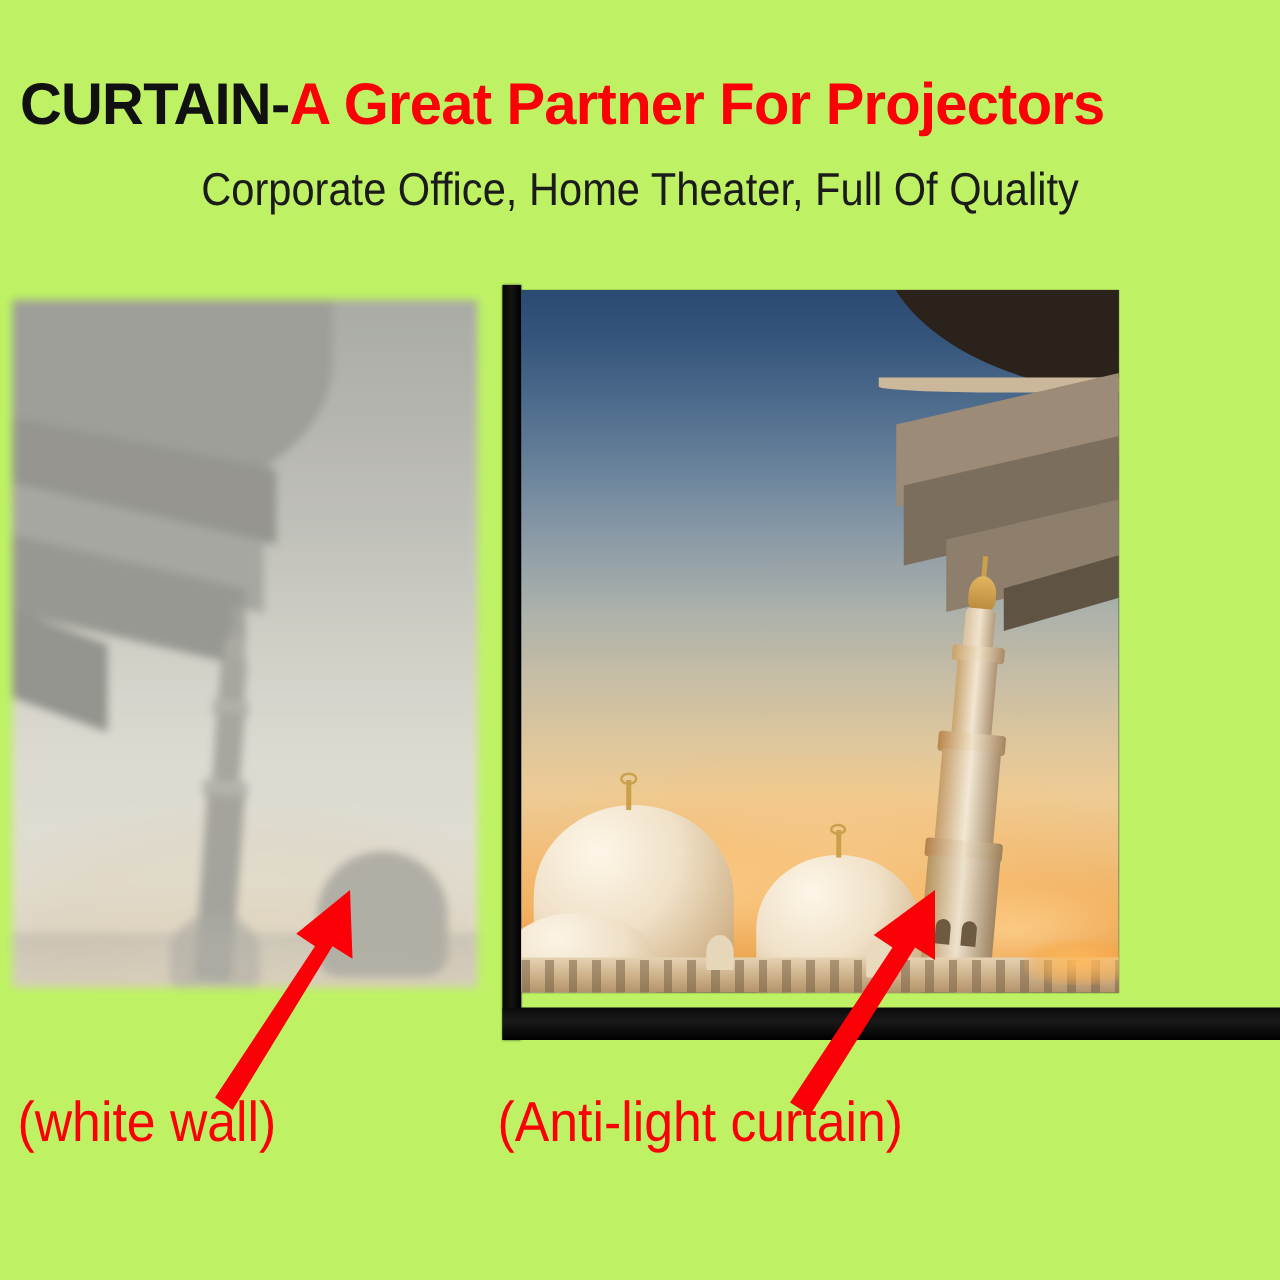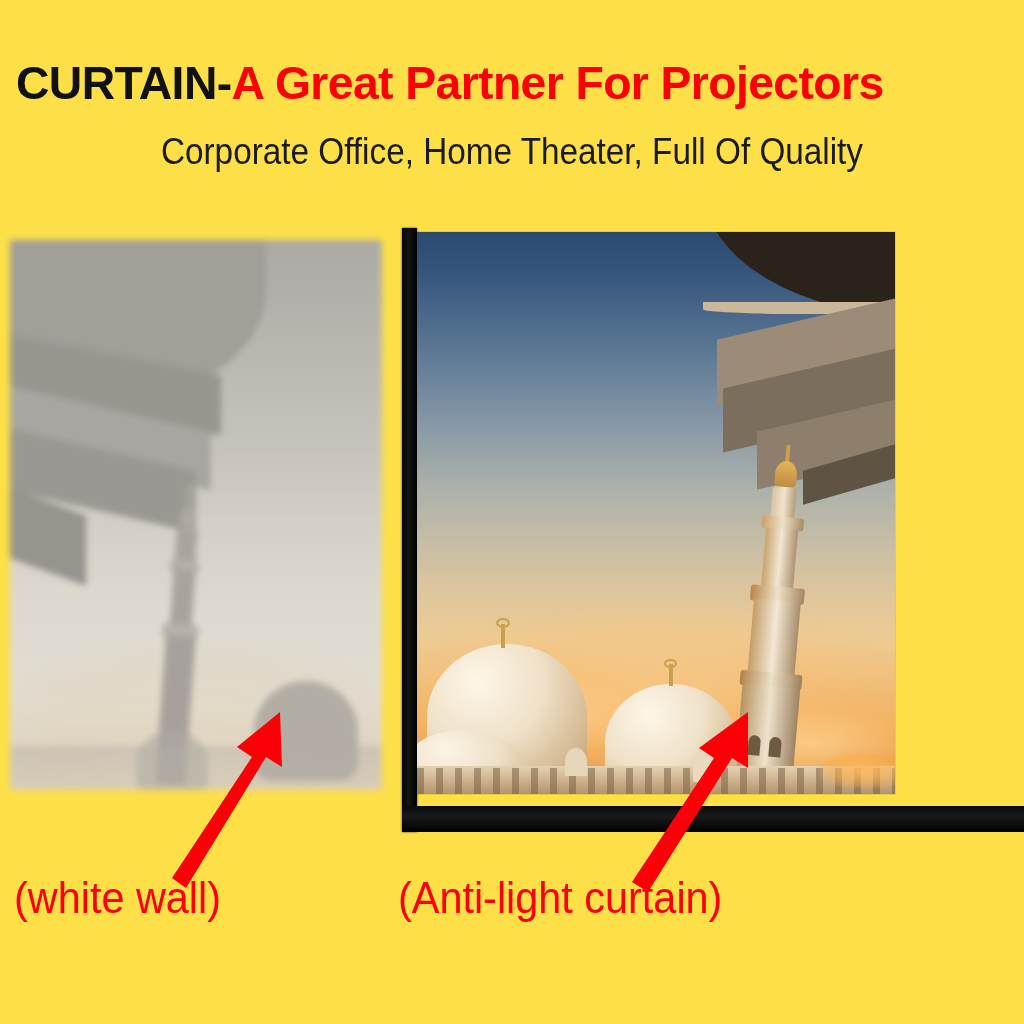--- a/index.html
+++ b/index.html
@@ -1,20 +1,20 @@
 <!DOCTYPE html>
 <html><head>
 <meta charset="utf-8">
 <title>Curtain Projector Screen Comparison</title>
 <style>
   * { margin:0; padding:0; box-sizing:border-box; }
   html,body{ width:1024px; height:1024px; background:#ffffff; overflow:hidden; }
   body{ font-family:"Liberation Sans","DejaVu Sans",sans-serif; position:relative; }
 
-  #stage{ position:absolute; inset:0; width:1024px; height:1024px; background:#fde047; }
+  #stage{ position:absolute; inset:0; width:1024px; height:1024px; background:#bef264; }
 
   
   .headline{
     position:absolute; left:16px; top:55px; width:1000px;
     font-size:47px; font-weight:bold; line-height:56px;
     letter-spacing:-0.6px; white-space:nowrap;
     font-family:"Liberation Sans","DejaVu Sans",sans-serif;
     transform:scaleX(0.985); transform-origin:left center;
   }
   .headline .seg-dark{ color:#111111; }

